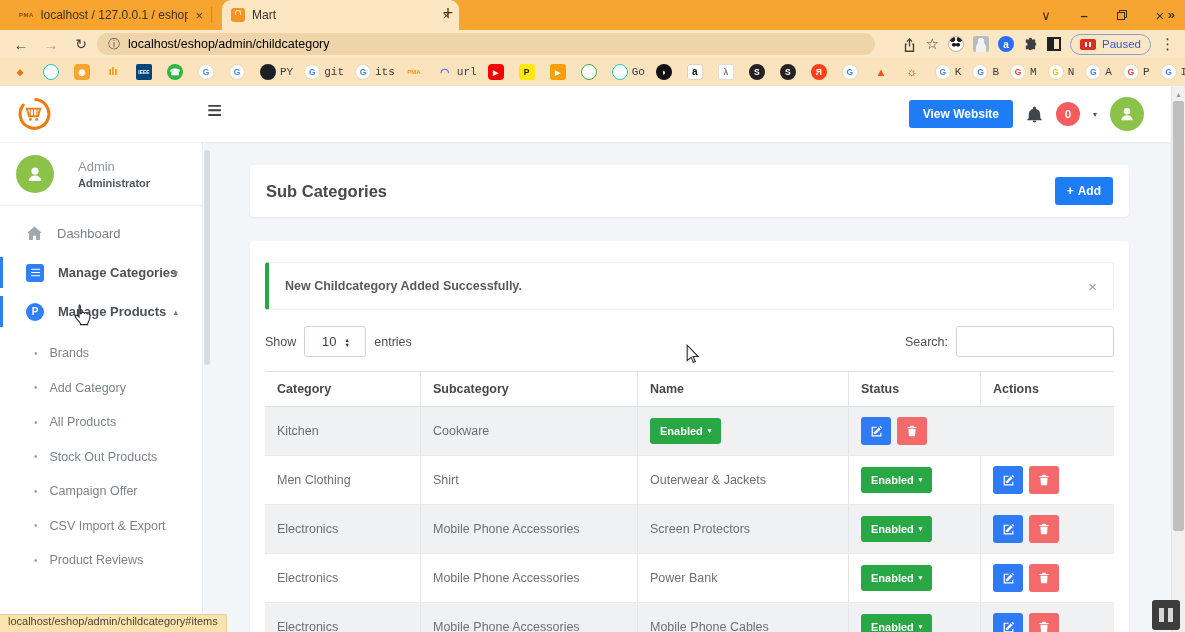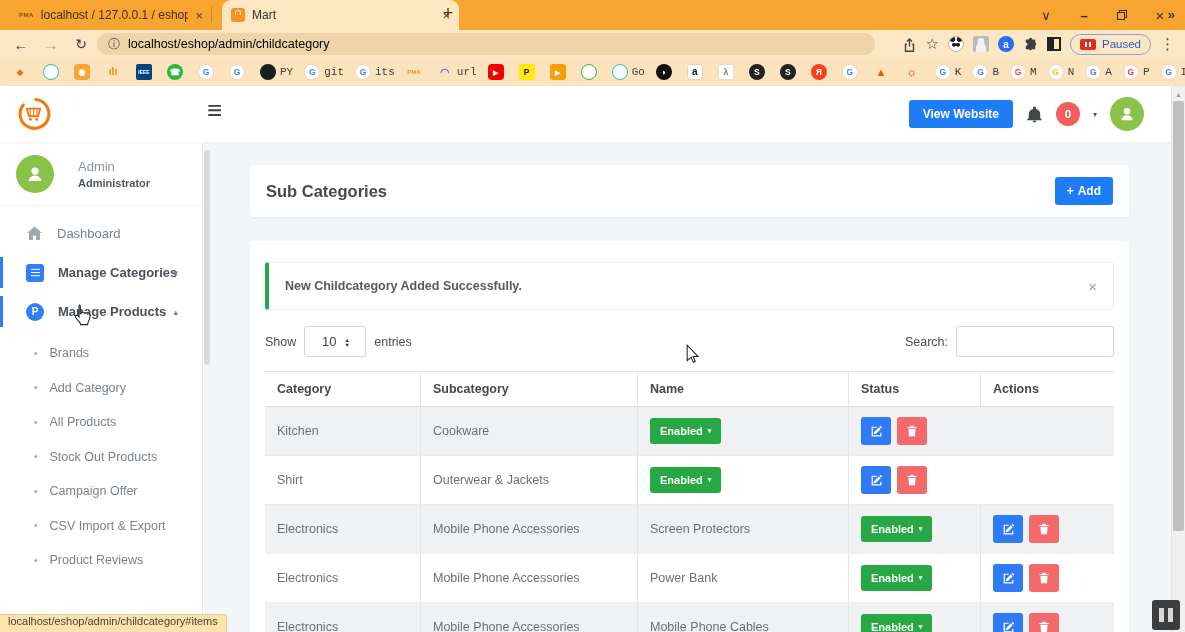--- a/index.html
+++ b/index.html
@@ -529,20 +529,21 @@
                 <button class="act-btn act-del">
                   <svg width="12" height="12" viewBox="0 0 16 16" fill="#fff">
                     <path d="M6 1h4l.7 1.5H14V4H2V2.5h3.3Z"></path>
                     <path d="M3.2 5h9.6l-.8 10H4Z"></path>
                   </svg>
                 </button>
               </span>
             </div>
 
             <div class="t-row">
+              <span class="td">Men Clothing</span>
               <span class="td">Shirt</span>
               <span class="td">Outerwear &amp; Jackets</span>
               <span class="td">
                 <button class="status-btn">
                   <span>Enabled</span>
                   <span class="tiny-caret">▾</span>
                 </button>
               </span>
               <span class="td">
                 <button class="act-btn act-edit">

